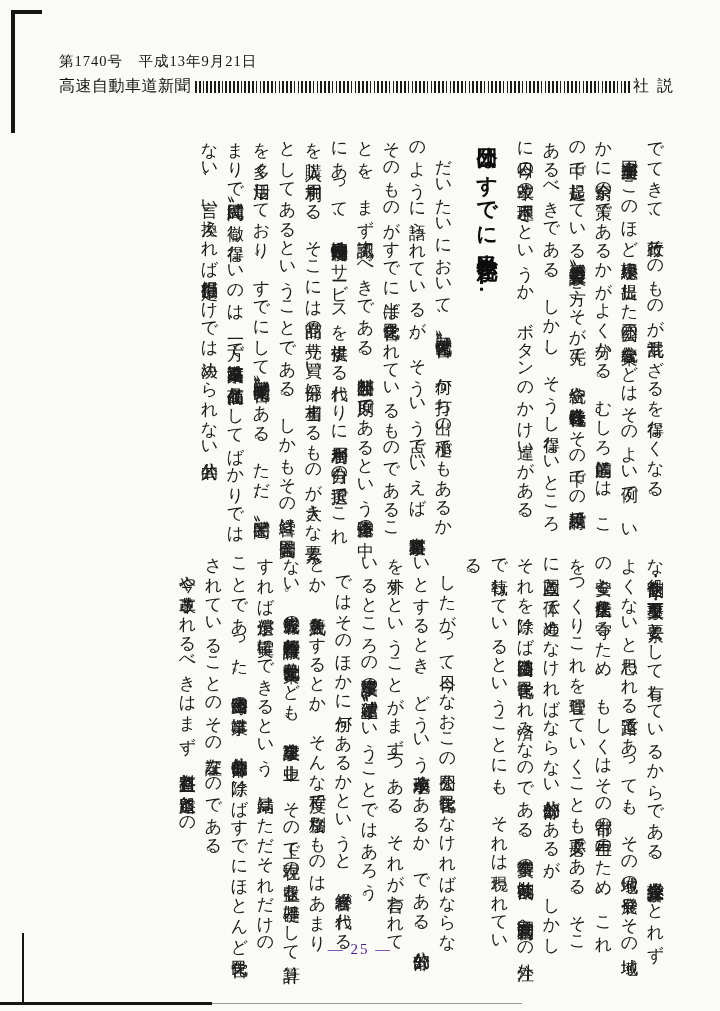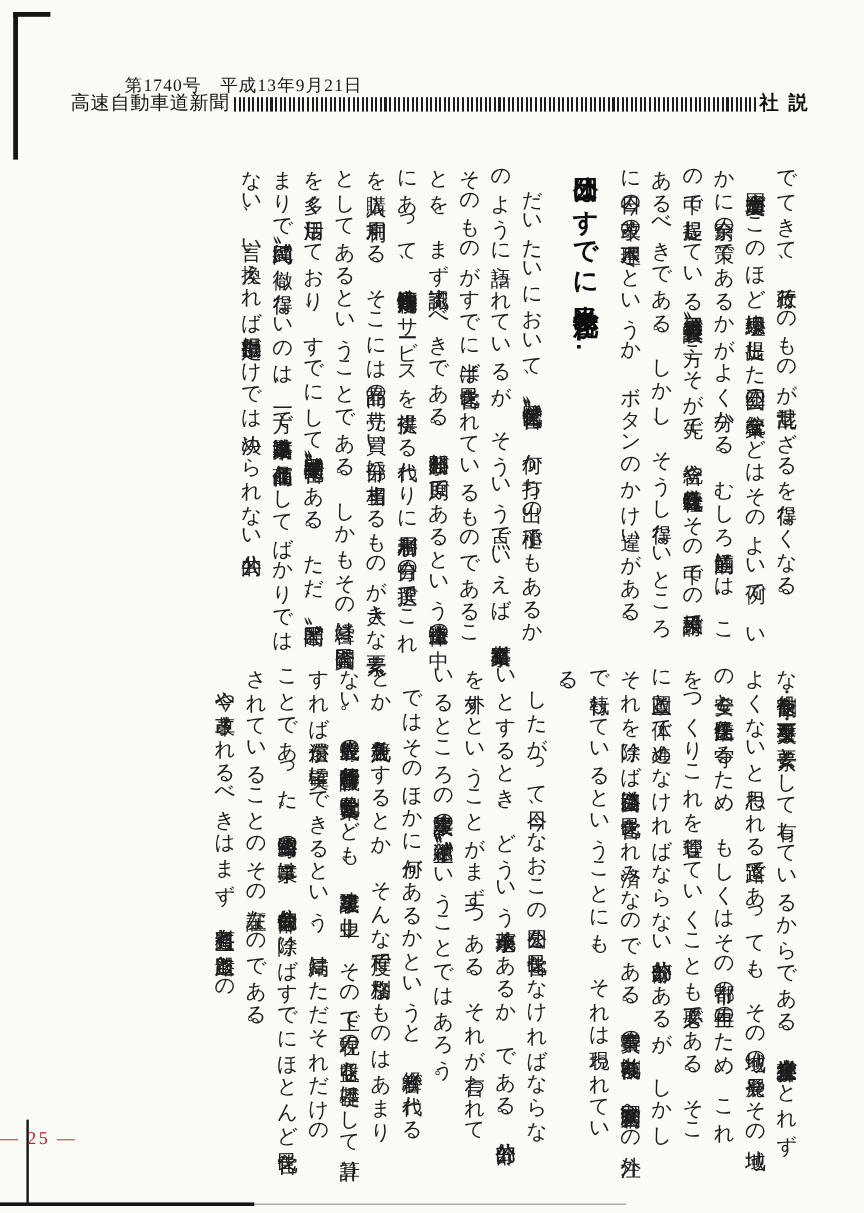--- a/index.html
+++ b/index.html
@@ -9,26 +9,25 @@
     height: 1011px;
     background: #fafaf6;
     overflow: hidden;
     font-family: "Liberation Serif", "DejaVu Serif", serif;
     color: #1e1e1e;
   }
 
   
   .issue-line {
     position: absolute;
-    left: 59px; top: 62px;
+    left: 59px; top: 52px;
     font-size: 14.5px;
     letter-spacing: 1px;
     white-space: pre;
     color: #141414;
-    margin-left: 45px;
   }
   .masthead-row {
     position: absolute;
     left: 59px; top: 76px;
     width: 616px;
     display: flex;
     align-items: center;
   }
   .paper-name {
     font-weight: 400;
@@ -42,21 +41,21 @@
     height: 12px;
     margin: 1px 2px 0 4px;
     background: repeating-linear-gradient(
       to right,
       #1c1c1c 0px, #1c1c1c 1.7px,
       rgba(0,0,0,0) 1.7px, rgba(0,0,0,0) 3.8px
     );
   }
   .section-label {
     font-size: 16px;
-    font-weight: 700;
+    font-weight: 400;
     white-space: pre;
     letter-spacing: 2px;
     color: #111;
   }
 
   
   .vblock {
     position: absolute;
     right: 52px;
     width: 616px;
@@ -80,23 +79,24 @@
     line-height: 32px;
     letter-spacing: 2px;
     color: #0d0d0d;
   }
 
   
   .page-number {
     position: absolute;
     top: 941px; left: 0;
     width: 720px;
+    text-align: center;
     font-size: 15px;
     letter-spacing: 2px;
-    color: #b91c1c;
+    color: #4c1d95;
   }
 
   
   .artifact { position: absolute; background: #151515; }
   .art-tl-v { left: 11px;  top: 10px;   width: 4px;   height: 123px; }
   .art-tl-h { left: 11px;  top: 10px;   width: 31px;  height: 4px; }
   .art-bl-v { left: 22px;  top: 933px;  width: 2px;   height: 72px; }
   .art-b-h  { left: 0px;   top: 1002px; width: 212px; height: 3px; }
   .art-b-h2 { left: 212px; top: 1003px; width: 310px; height: 1px; background:#9a9a96; }
 </style>

